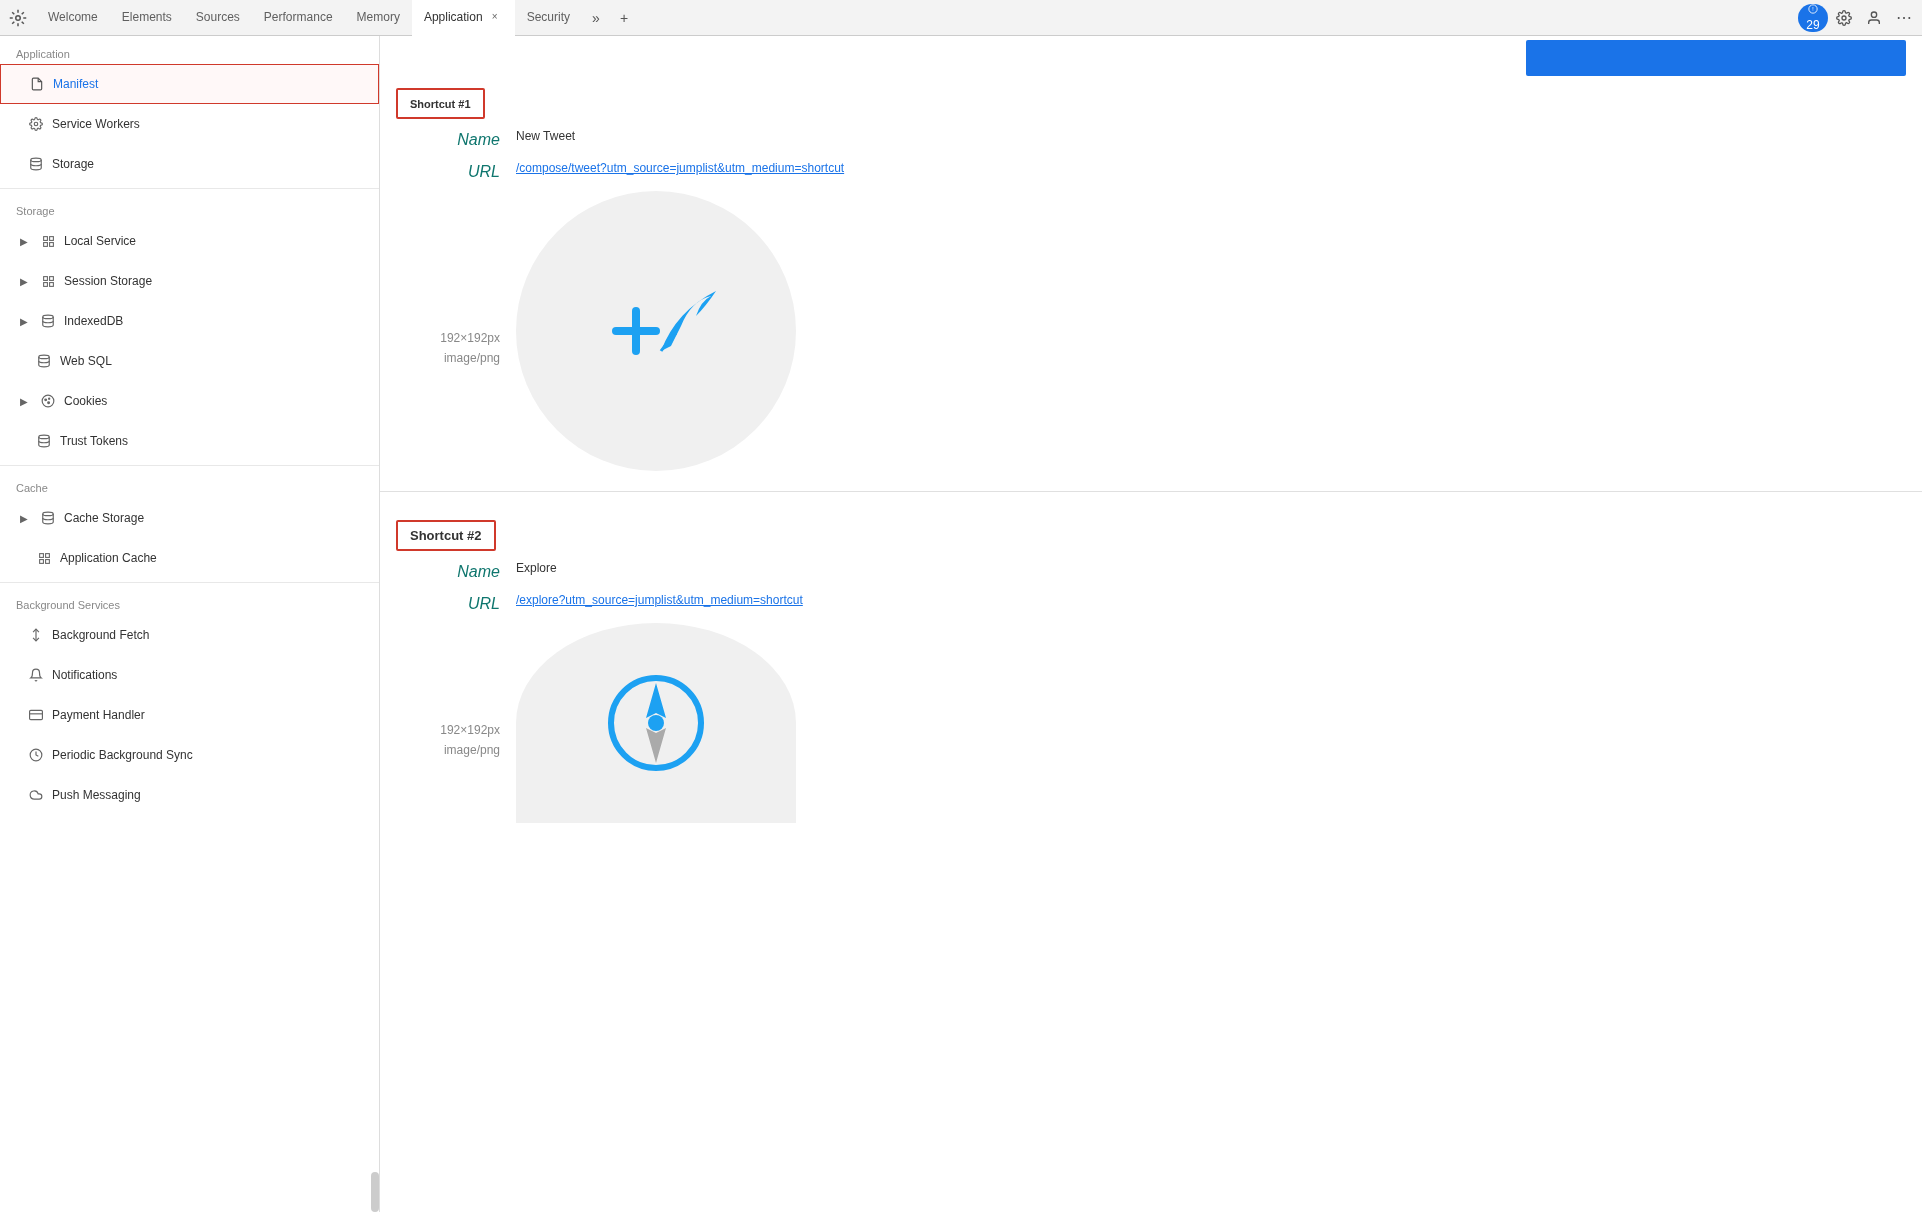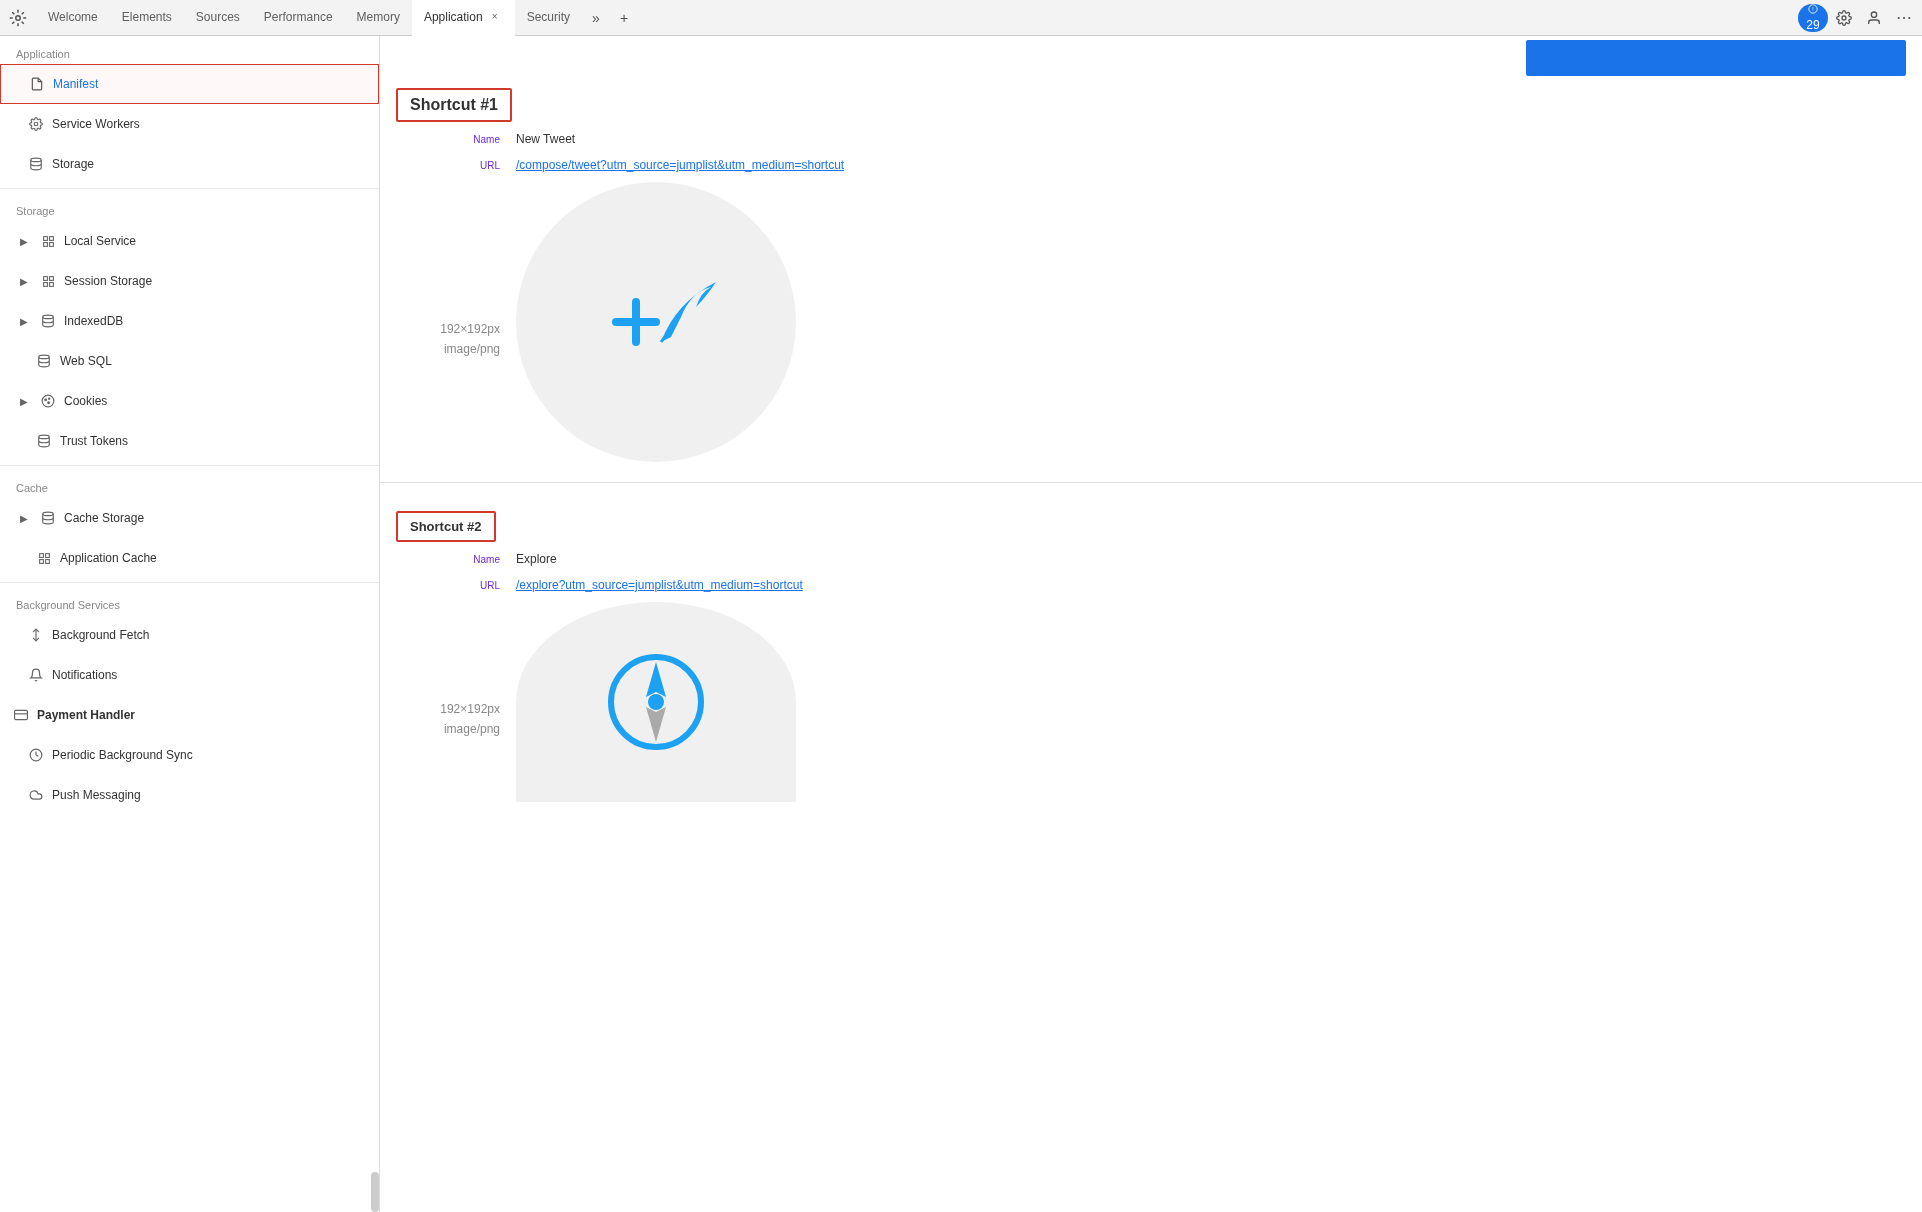--- a/index.html
+++ b/index.html
@@ -167,26 +167,27 @@
     }
 
     .info-row {
       display: flex;
       align-items: flex-start;
       padding: 6px 16px;
       gap: 0;
     }
     .info-label {
       width: 120px;
-      color: #6d28d9;
-      font-size: 10px;
+      color: #0f766e;
+      font-size: 16px;
       text-align: right;
       padding-right: 16px;
       flex-shrink: 0;
       padding-top: 2px;
+      font-style: italic;
     }
     .info-value {
       color: #333;
       font-size: 12px;
       flex: 1;
     }
     .info-value.link {
       color: #1a73e8;
       text-decoration: underline;
       cursor: pointer;
@@ -434,21 +435,21 @@
     <div class="sidebar-item" style="padding-left:28px;">
       <span class="item-icon">
         <svg width="14" height="14" viewBox="0 0 24 24" fill="none" stroke="#666" stroke-width="2">
             <path d="M18 8A6 6 0 0 0 6 8c0 7-3 9-3 9h18s-3-2-3-9"></path>
             <path d="M13.73 21a2 2 0 0 1-3.46 0"></path>
           </svg>
       </span>
       <span class="item-label">Notifications</span>
     </div>
 
-    <div class="sidebar-item" style="padding-left:13px;font-weight:bold;">
+    <div class="sidebar-item" style="padding-left:28px;">
       <span class="item-icon">
         <svg width="14" height="14" viewBox="0 0 24 24" fill="none" stroke="#666" stroke-width="2">
             <rect x="1" y="4" width="22" height="16" rx="2" ry="2"></rect>
             <line x1="1" y1="10" x2="23" y2="10"></line>
           </svg>
       </span>
       <span class="item-label">Payment Handler</span>
     </div>
 
     <div class="sidebar-item" style="padding-left:28px;">
@@ -479,21 +480,21 @@
   <div class="main-content">
 
     <div style="display:flex; padding: 0 16px; margin-top: 4px;">
       <div style="display:flex; justify-content:flex-end; width:100%;">
         <div style="width:380px; height:36px; background:#1a73e8; border-radius:2px;"></div>
       </div>
     </div>
 
     <div style="padding: 12px 16px 4px 16px;">
       <div style="display:inline-block; border: 2px solid #d0392b; padding: 6px 12px; border-radius: 2px;">
-        <span style="font-size:16px; font-weight:600; color:#333;">Shortcut #1</span>
+        <span style="font-size:11px; font-weight:600; color:#333;">Shortcut #1</span>
       </div>
     </div>
 
     <div class="info-row">
       <span class="info-label">Name</span>
       <span class="info-value">New Tweet</span>
     </div>
 
     <div class="info-row">
       <span class="info-label">URL</span>

